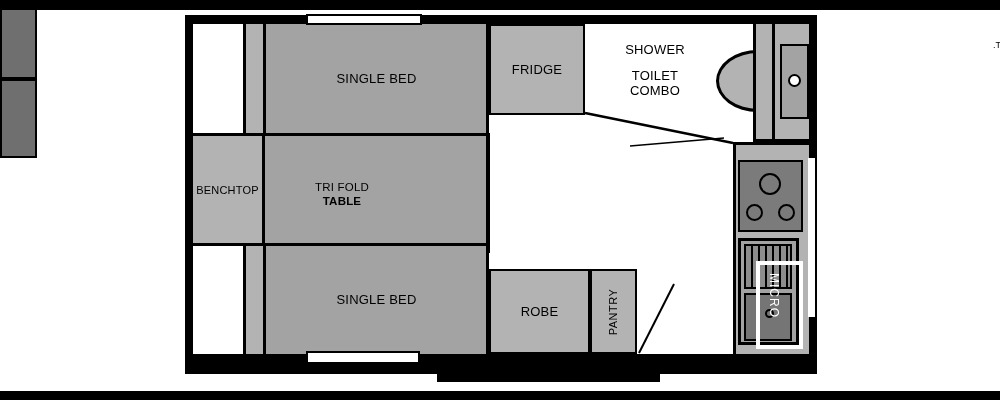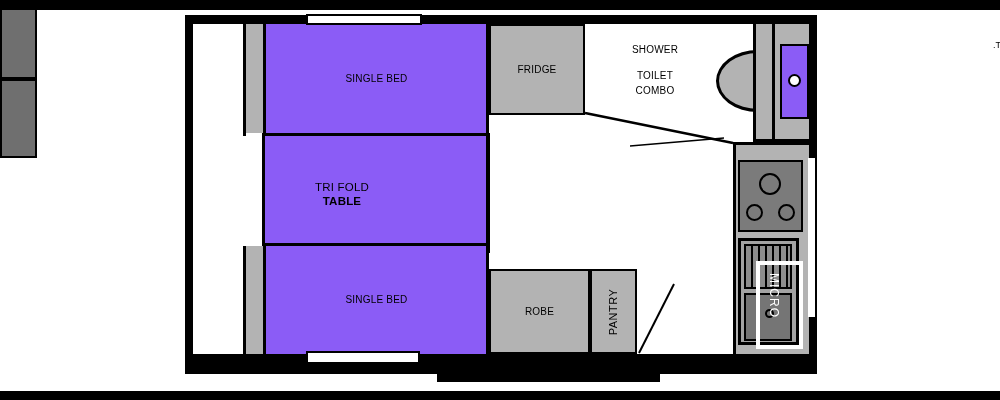--- a/index.html
+++ b/index.html
@@ -1,23 +1,23 @@
 <!DOCTYPE html>
 <html><head>
 <meta charset="utf-8">
 <style>
   html,body{margin:0;padding:0;background:#fff;}
   #stage{position:relative;width:1000px;height:400px;background:#fff;overflow:hidden;
          font-family:"Liberation Sans",sans-serif;}
   .abs{position:absolute;}
   .wall{position:absolute;background:#000;}
-  .lbl{color:#000;font-size:10px;letter-spacing:.2px;line-height:14px;white-space:nowrap;}
+  .lbl{color:#000;font-size:13px;letter-spacing:.2px;line-height:14px;white-space:nowrap;}
   .center{display:flex;align-items:center;justify-content:center;text-align:center;}
   .gray{background:#b3b3b3;}
-  .white-box{background:#8b5cf6;}
+  .white-box{background:#a3a3a3;}
   .dark{background:#6f6f6f;}
   .bordered{border:2px solid #000;box-sizing:border-box;}
   .bordered3{border:3px solid #000;box-sizing:border-box;}
   svg.overlay{position:absolute;left:0;top:0;pointer-events:none;}
   .vtext-ccw{transform:rotate(-90deg);transform-origin:center;}
   .vtext-cw{writing-mode:vertical-rl;text-orientation:mixed;}
 </style>
 </head>
 <body>
 
@@ -38,20 +38,25 @@
     <span class="lbl abs" style="font-size:9px;right:-3px;top:38px;">.T.</span>
   </div>
   <div class="gray abs" style="left:246px;top:24px;width:17px;height:109px;"></div>
 
   <div class="white-box abs" style="left:263px;top:24px;width:224px;height:112px;border-left:3px solid #000;border-bottom:3px solid #000;box-sizing:border-box;">
     <div class="center" style="width:100%;height:100%;">
       <span class="lbl">SINGLE BED</span>
     </div>
   </div>
 
+  <div class="gray abs" style="left:193px;top:133px;width:69px;height:113px;border-top:3px solid #000;border-bottom:3px solid #000;box-sizing:border-box;">
+    <div class="center" style="width:100%;height:100%;">
+      <span class="lbl" style="font-size:11px;">BENCHTOP</span>
+    </div>
+  </div>
 
   <div class="white-box bordered3 abs" style="left:262px;top:133px;width:228px;height:120px;">
     <div class="abs" style="left:22px;top:44px;width:110px;text-align:center;">
       <div class="lbl" style="font-size:11.5px;">TRI FOLD</div>
       <div class="lbl" style="font-size:11.5px;font-weight:bold;">TABLE</div>
     </div>
   </div>
 
   <div class="wall" style="left:243px;top:246px;width:3px;height:108px;"></div>
   <div class="dark bordered" style="left:199px;top:260px;width:37px;height:79px;"></div>

